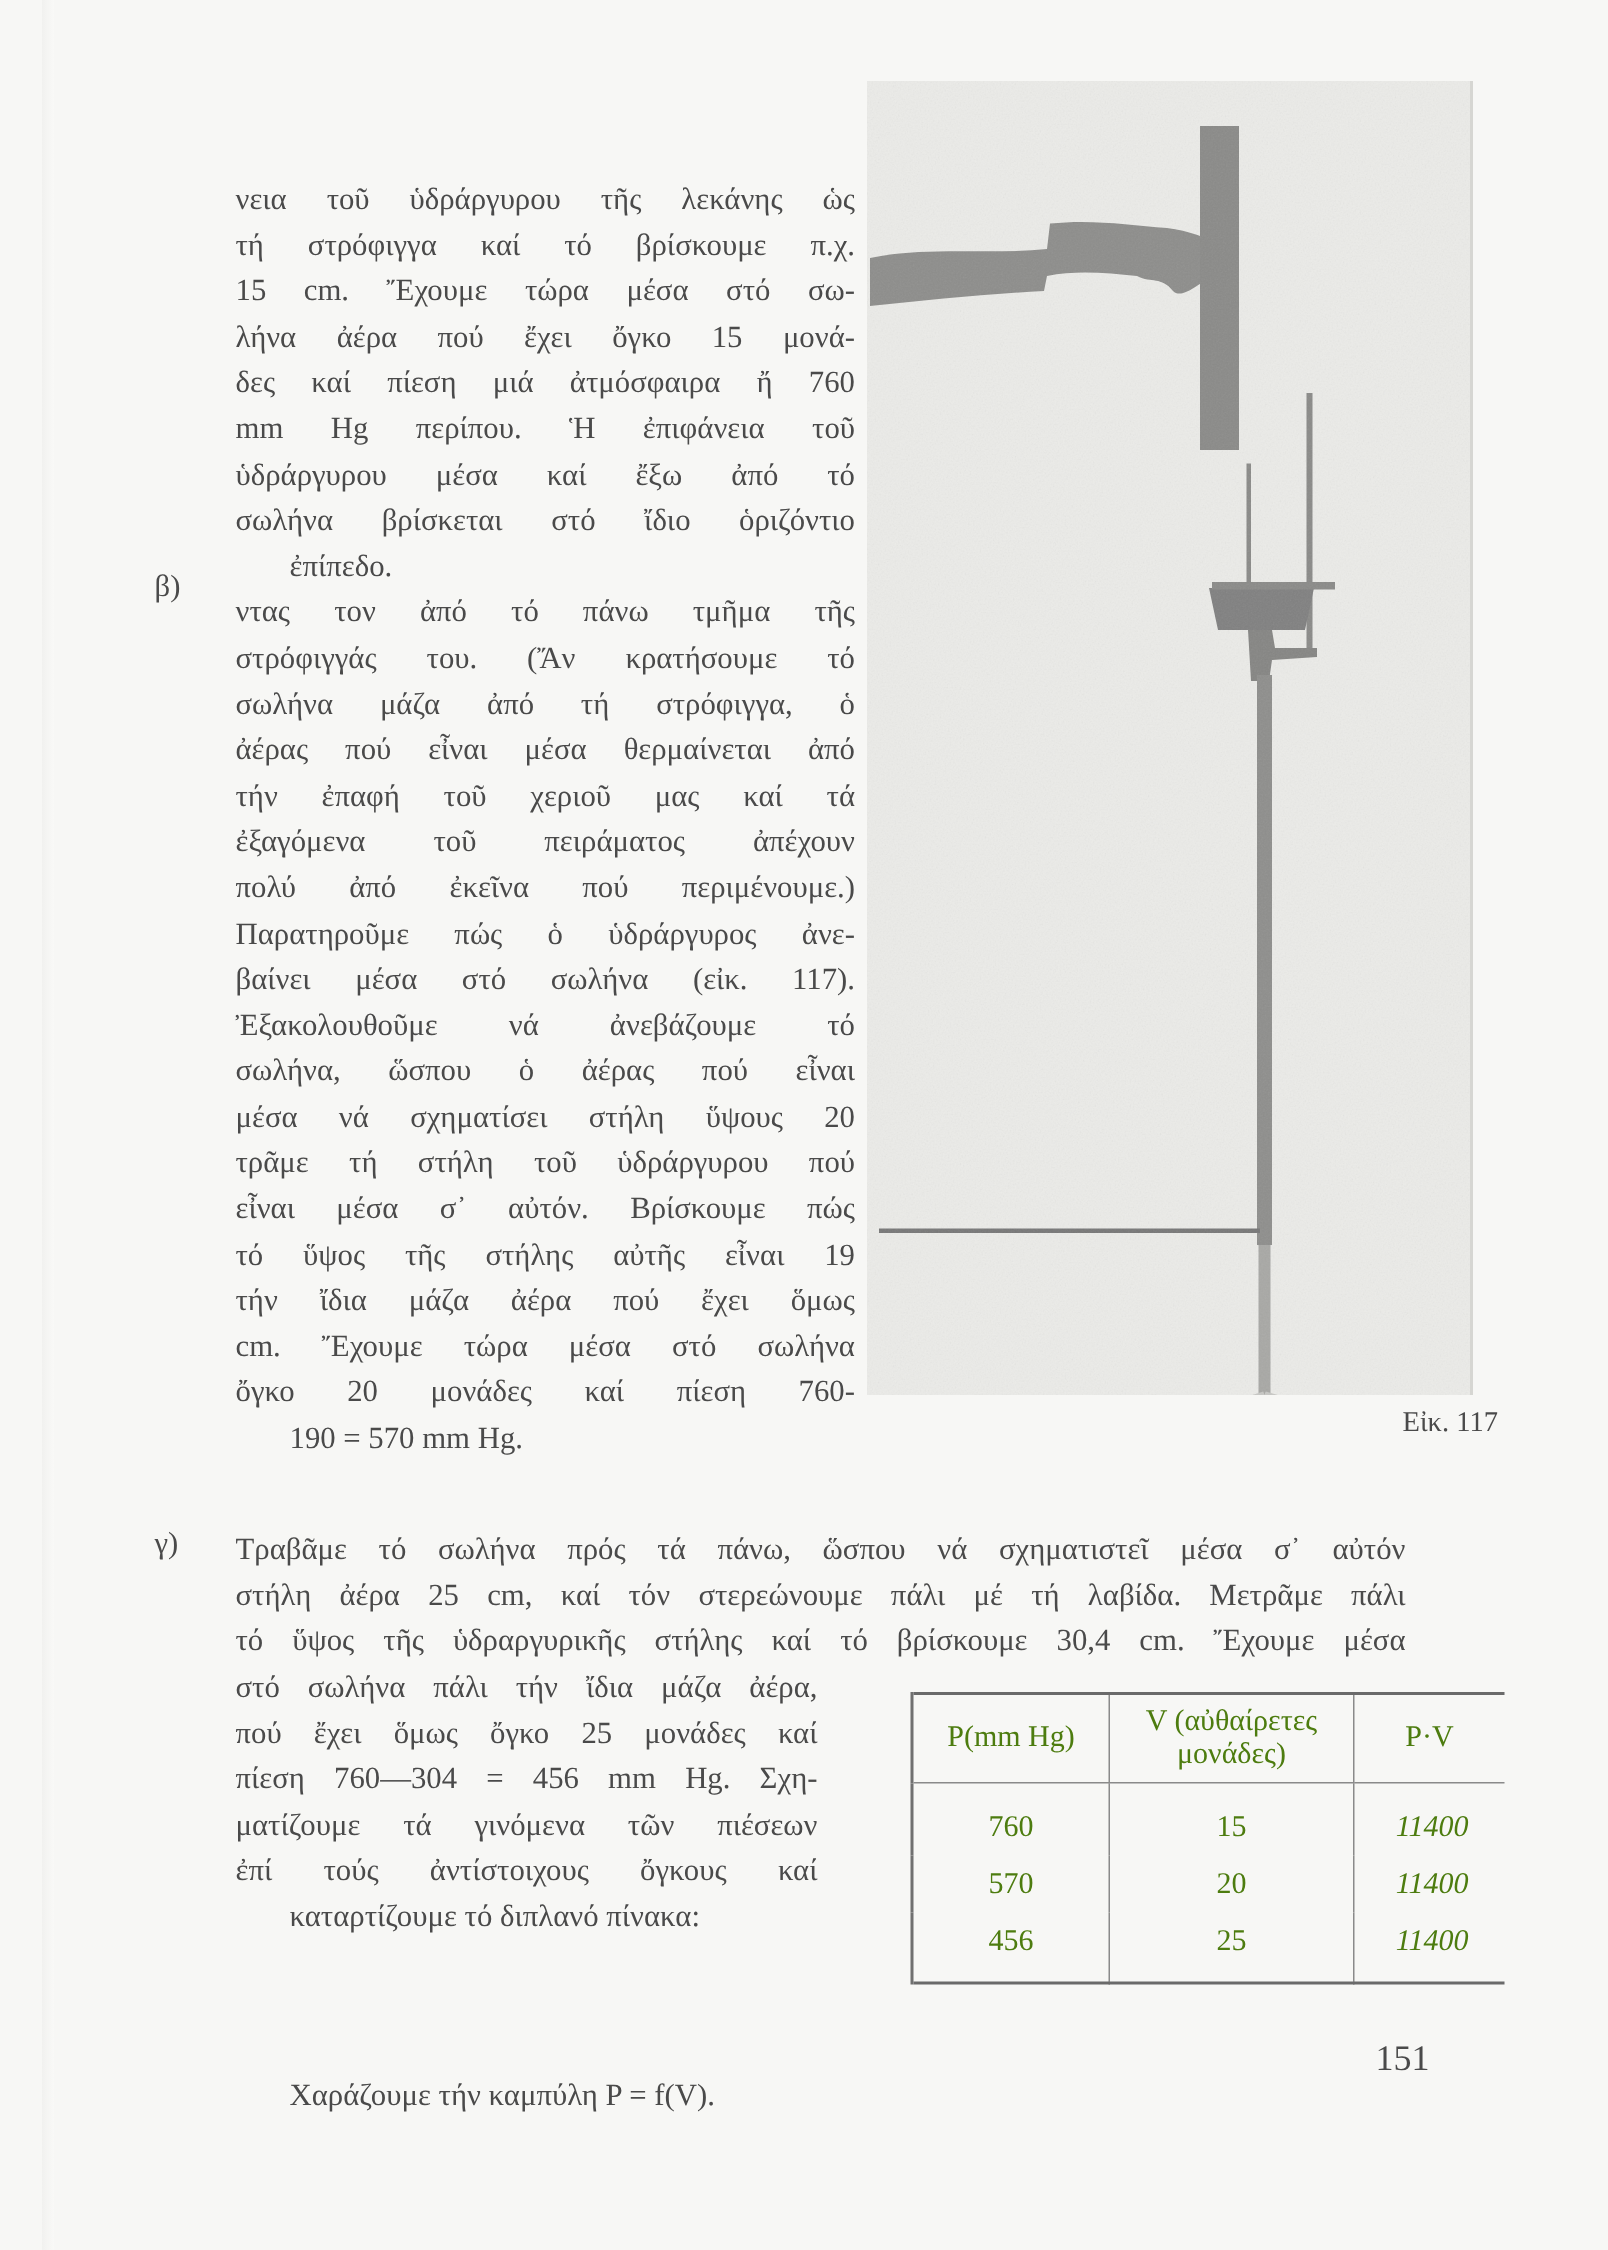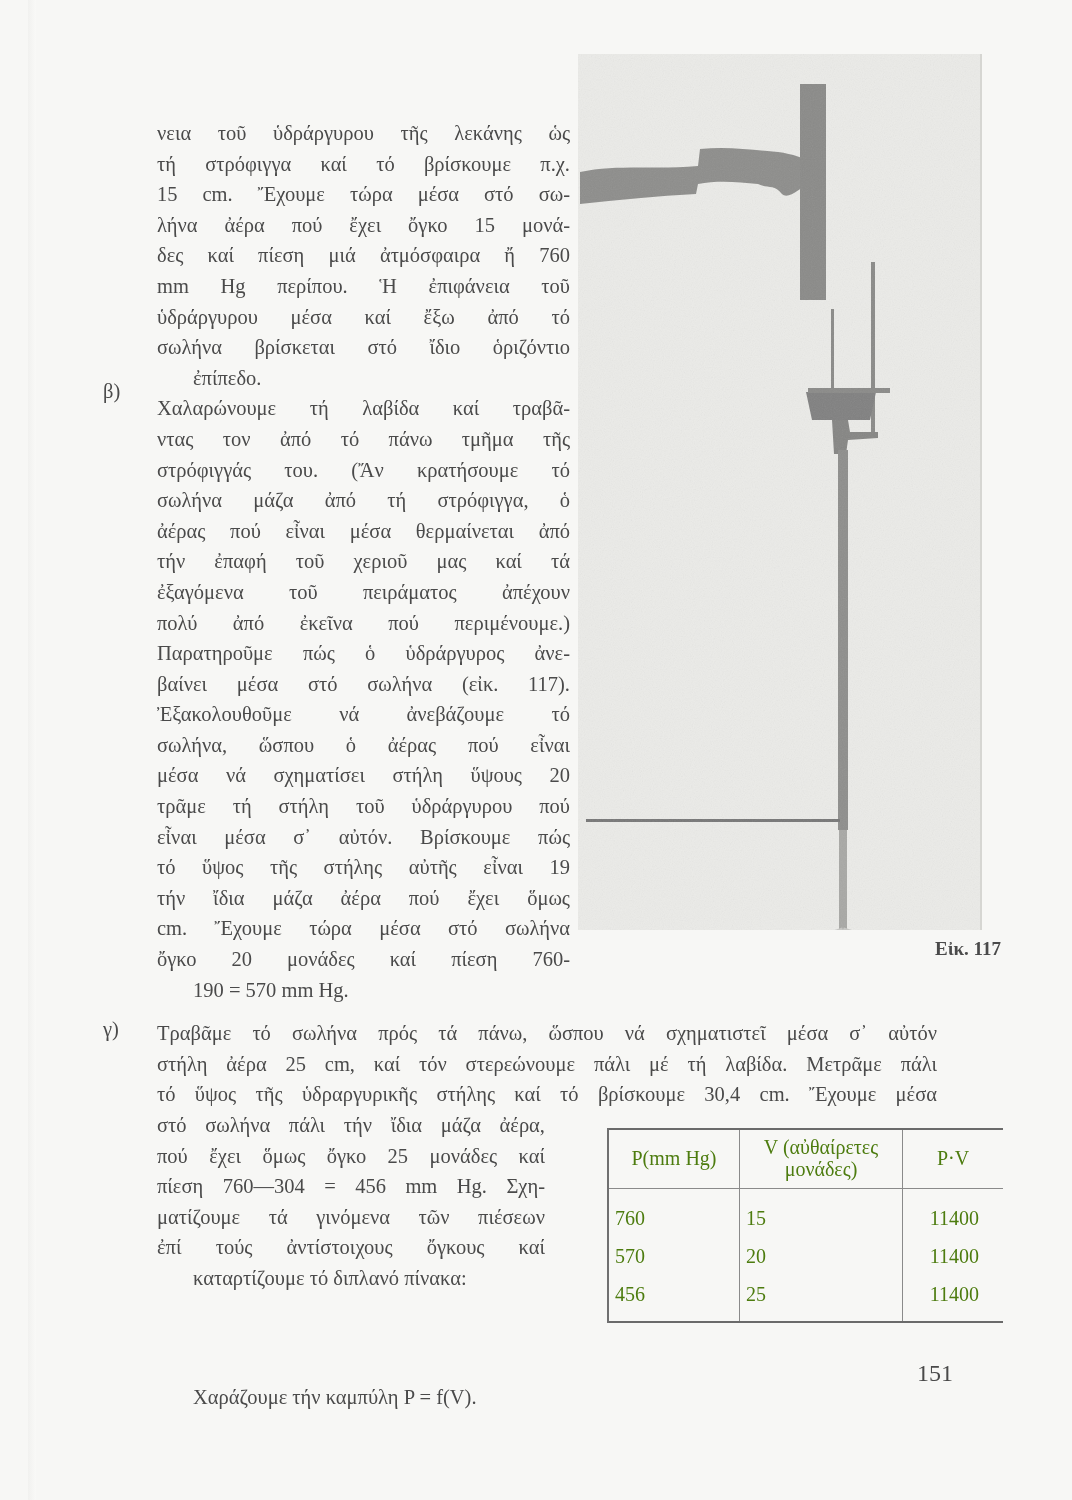--- a/index.html
+++ b/index.html
@@ -29,55 +29,54 @@
   .full .line { display: block; white-space: nowrap; text-align: justify; text-align-last: justify; height: 30.6px; }
 
   .photo {
     position: absolute; left: 578px; top: 54px; width: 402px; height: 876px;
     background: #e9e9e6;
     border-right: 2px solid #d6d6d2;
     overflow: hidden;
   }
   .photo svg { position: absolute; left: 0; top: 0; }
   .caption {
-    position: absolute; left: 935px; top: 938px; font-size: 19px; font-weight: bold;
+    position: absolute; left: 935px; top: 938px; font-size: 19px;
   }
   .page-number {
     position: absolute; left: 917px; top: 1360px; font-size: 24px;
   }
 
   table.pv {
     position: absolute; left: 607px; top: 1128px; width: 396px;
     border-collapse: collapse; font-size: 20px; color: #4d7c0f;
     border-top: 2px solid #6a6a6a; border-bottom: 2px solid #6a6a6a;
   }
   table.pv th { font-weight: normal; padding: 6px 6px 8px; border-bottom: 1px solid #8a8a8a; vertical-align: middle; line-height: 22px; }
-  table.pv td { text-align: left; padding: 4px 6px 4px; line-height: 30px; }
+  table.pv td { text-align: center; padding: 4px 6px 4px; line-height: 30px; }
   table.pv th.c1, table.pv td.c1 { border-left: 2px solid #707070; border-right: 1px solid #8a8a8a; width: 118px; }
   table.pv th.c2, table.pv td.c2 { border-right: 1px solid #8a8a8a; width: 150px; }
-  table.pv td.c3 { text-align: right; padding-right: 24px; }
+  table.pv td.c3 { text-align: right; padding-right: 24px; font-style: italic; }
   table.pv tbody tr:first-child td { padding-top: 14px; }
   table.pv tbody tr:last-child td { padding-bottom: 12px; }
 </style>
 </head>
 <body>
 
 <div class="page-edge"></div>
 
 <div class="col" id="col">
     <span class="line">νεια τοῦ ὑδράργυρου τῆς λεκάνης ὡς</span>
     <span class="line">τή στρόφιγγα καί τό βρίσκουμε π.χ.</span>
     <span class="line">15 cm. Ἔχουμε τώρα μέσα στό σω-</span>
     <span class="line">λήνα ἀέρα πού ἔχει ὄγκο 15 μονά-</span>
     <span class="line">δες καί πίεση μιά ἀτμόσφαιρα ἤ 760</span>
     <span class="line">mm Hg περίπου. Ἡ ἐπιφάνεια τοῦ</span>
     <span class="line">ὑδράργυρου μέσα καί ἔξω ἀπό τό</span>
     <span class="line">σωλήνα βρίσκεται στό ἴδιο ὁριζόντιο</span>
     <span class="line last">ἐπίπεδο.</span>
-    <span class="line">Χαλαρώνουμε τή λαβίδα καί τραβᾶ-</span>
     <span class="line">ντας τον ἀπό τό πάνω τμῆμα τῆς</span>
     <span class="line">στρόφιγγάς του. (Ἄν κρατήσουμε τό</span>
     <span class="line">σωλήνα μάζα ἀπό τή στρόφιγγα, ὁ</span>
     <span class="line">ἀέρας πού εἶναι μέσα θερμαίνεται ἀπό</span>
     <span class="line">τήν ἐπαφή τοῦ χεριοῦ μας καί τά</span>
     <span class="line">ἐξαγόμενα τοῦ πειράματος ἀπέχουν</span>
     <span class="line">πολύ ἀπό ἐκεῖνα πού περιμένουμε.)</span>
     <span class="line">Παρατηροῦμε πώς ὁ ὑδράργυρος ἀνε-</span>
     <span class="line">βαίνει μέσα στό σωλήνα (εἰκ. 117).</span>
     <span class="line">Ἐξακολουθοῦμε νά ἀνεβάζουμε τό</span>

